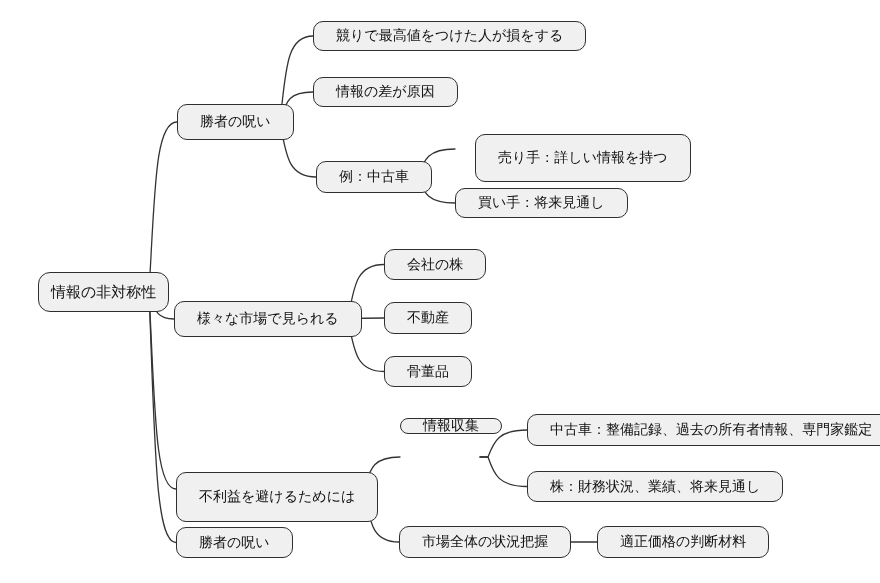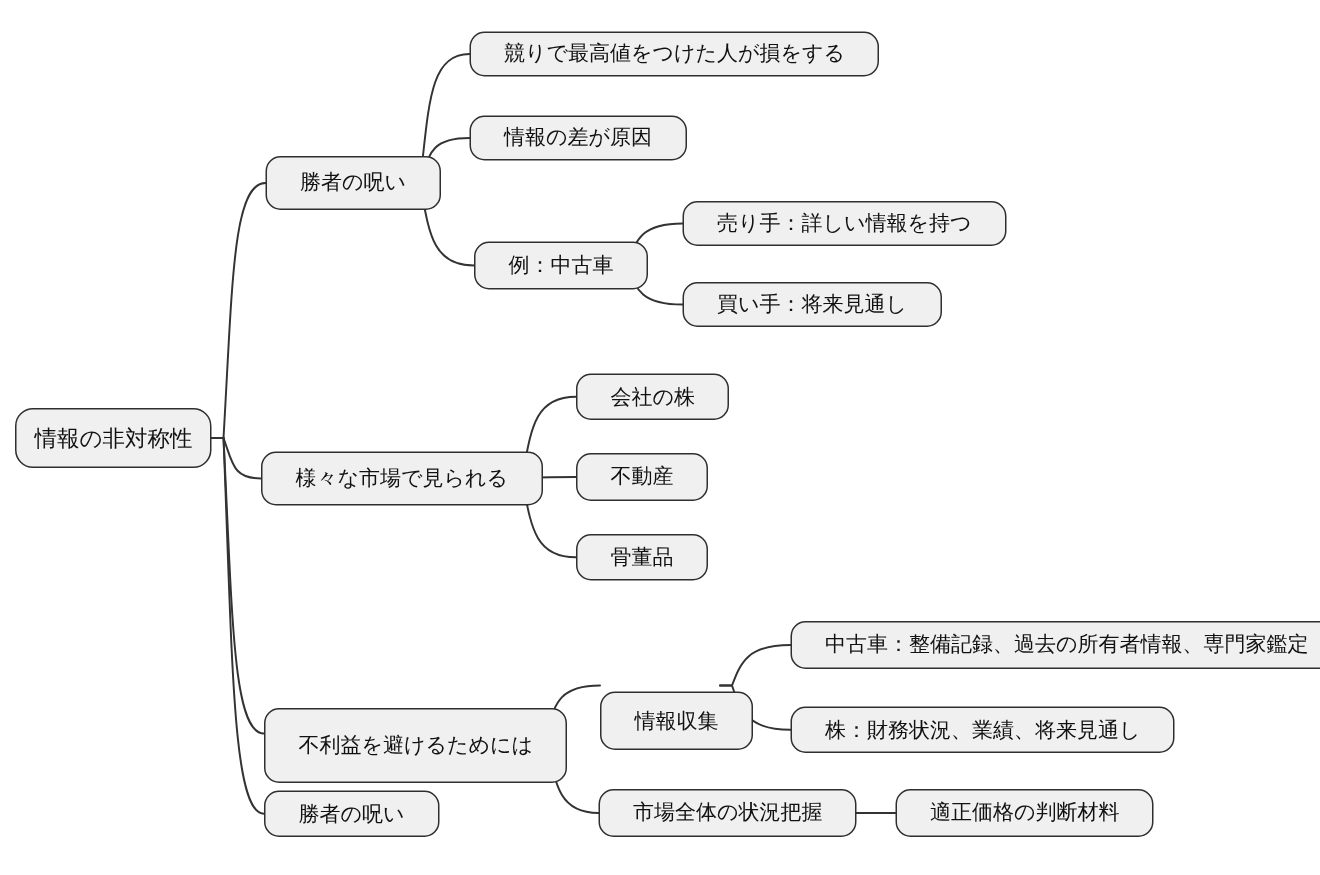--- a/index.html
+++ b/index.html
@@ -19,21 +19,21 @@
     box-sizing:border-box;
     background:var(--node-fill,#f0f0f0);
     border:1.6px solid var(--node-border,#2f2f2f);
     border-radius:10px;
     padding:0 22px;
     font-size:14px;
     color:var(--text-color,#111111);
     white-space:nowrap;
     cursor:pointer;
   }
-  .node.root{border-radius:12px;font-size:15px;padding:0 12px;}
+  .node.root{border-radius:12px;font-size:15px;padding:0 12px;margin-left:28px;}
 </style>
 </head>
 <body style="background: rgb(255, 255, 255);">
 
 <div class="canvas">
   <svg class="edges" id="edges" width="880" height="583">
       <path d="M 141 292 H 149 C 155 190, 155 122, 177 122"></path>
       <path d="M 141 292 H 149 C 155 308.2, 155 319, 174 319"></path>
       <path d="M 141 292 H 149 C 155 410.2, 155 489, 176 489"></path>
       <path d="M 141 292 H 149 C 155 442.29999999999995, 155 542.5, 176 542.5"></path>
@@ -55,35 +55,35 @@
   <div class="node root" id="n-root" style="left:10px;top:272px;height:40px">情報の非対称性</div>
 
   <div class="node" id="n-winners-curse" style="left:177px;top:104px;height:36px">勝者の呪い</div>
 
   <div class="node" id="n-auction-loss" style="left:313px;top:21px;height:30px">競りで最高値をつけた人が損をする</div>
 
   <div class="node" id="n-info-gap-cause" style="left:313px;top:77px;height:30px">情報の差が原因</div>
 
   <div class="node" id="n-example-used-car" style="left:316px;top:161px;height:32px">例：中古車</div>
 
-  <div class="node" id="n-seller-info" style="left:455px;top:134px;height:30px">売り手：詳しい情報を持つ</div>
+  <div class="node" id="n-seller-info" style="left:475px;top:134px;height:48px">売り手：詳しい情報を持つ</div>
 
   <div class="node" id="n-buyer-info" style="left:455px;top:188px;height:30px">買い手：将来見通し</div>
 
   <div class="node" id="n-various-markets" style="left:174px;top:301px;height:36px">様々な市場で見られる</div>
 
   <div class="node" id="n-real-estate" style="left:384px;top:302px;height:32px">不動産</div>
 
   <div class="node" id="n-company-stock" style="left:384px;top:249px;height:31px">会社の株</div>
 
   <div class="node" id="n-antiques" style="left:384px;top:356px;height:31px">骨董品</div>
 
   <div class="node" id="n-avoid-disadvantage" style="left:176px;top:472px;height:50px">不利益を避けるためには</div>
 
-  <div class="node" id="n-info-gathering" style="left:400px;top:461px;height:39px">情報収集</div>
+  <div class="node" id="n-info-gathering" style="left:400px;top:418px;height:16px">情報収集</div>
 
   <div class="node" id="n-used-car-sources" style="left:527px;top:414px;height:32px">中古車：整備記録、過去の所有者情報、専門家鑑定</div>
 
   <div class="node" id="n-stock-sources" style="left:527px;top:471px;height:31px">株：財務状況、業績、将来見通し</div>
 
   <div class="node" id="n-market-overview" style="left:399px;top:526px;height:32px">市場全体の状況把握</div>
 
   <div class="node" id="n-fair-price" style="left:597px;top:526px;height:32px">適正価格の判断材料</div>
 
   <div class="node" id="n-calm-judgment" style="left:176px;top:527px;height:31px">勝者の呪い</div>

